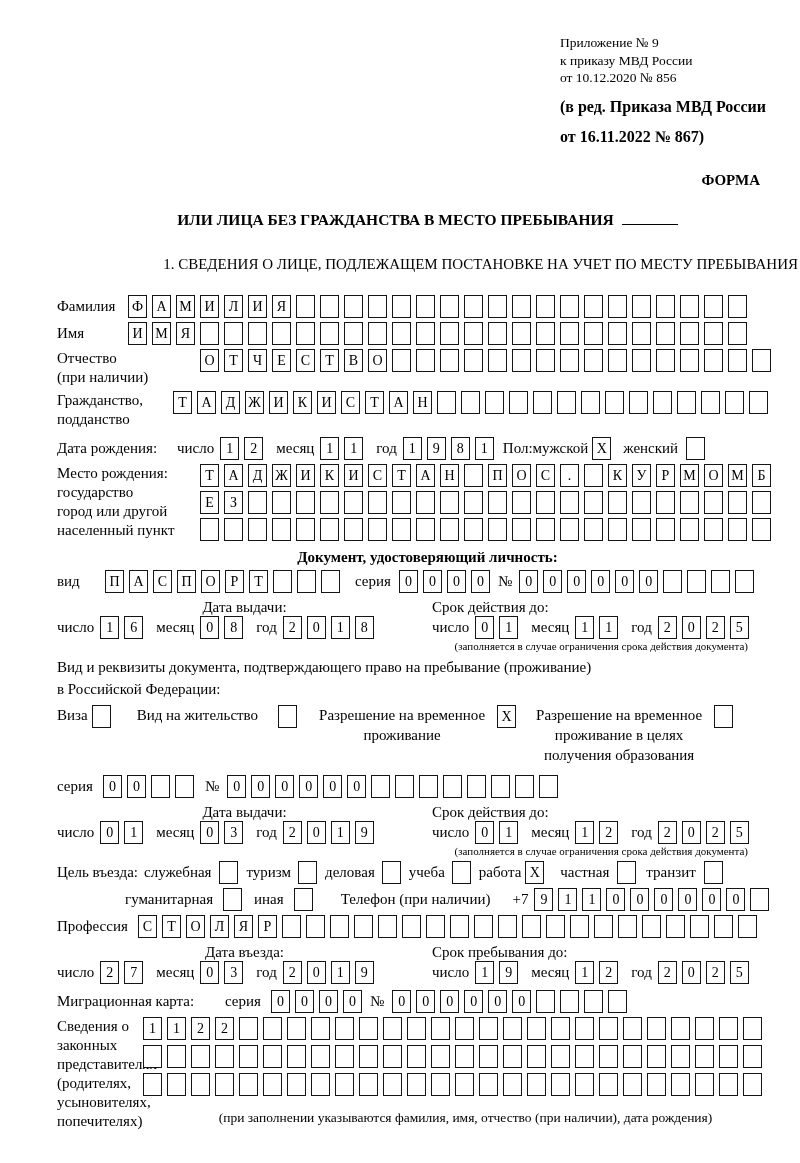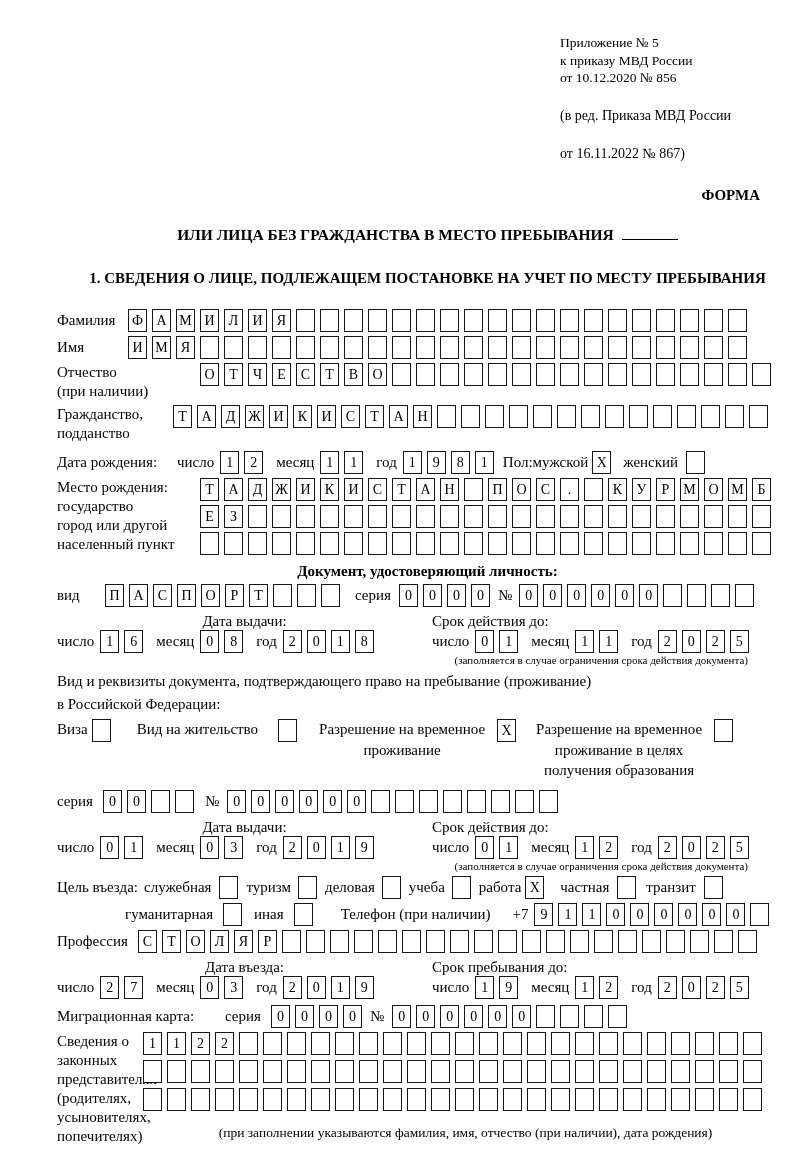--- a/index.html
+++ b/index.html
@@ -12,26 +12,26 @@
   .cell{display:inline-block;width:17px;height:21px;border:1.6px solid #151515;
         margin-right:5px;text-align:center;line-height:21px;font-size:14px;
         flex-shrink:0;background:#fff;}
   .cb{margin-right:0;}
 
   .frow{display:flex;align-items:center;margin-bottom:4px;}
   .frow-top{display:flex;align-items:flex-start;margin-bottom:4px;}
   .lbl{flex-shrink:0;}
 
   .hdr{margin-left:503px;line-height:1.3;font-size:13.5px;}
-  .hdr .sub{font-size:14px;margin-top:20px;}
+  .hdr .sub{font-size:16px;margin-top:10px;font-weight:bold;}
   .forma{text-align:right;margin:24px 38px 0 0;font-weight:bold;font-size:15px;}
   .title{margin-top:20px;text-align:center;font-weight:bold;font-size:15.5px;line-height:1.45;}
   .title-underline{display:inline-block;width:56px;border-bottom:1.8px solid #000;
                    height:14px;margin-left:8px;vertical-align:baseline;}
-  .sec-h{margin-top:24px;margin-bottom:22px;text-align:center;font-weight:bold;font-size:15px;}
+  .sec-h{margin-top:24px;margin-bottom:22px;text-align:right;font-weight:normal;font-size:15px;}
 
   .center-b{text-align:center;font-weight:bold;margin:2px 0 4px 0;}
   .date-heads{display:flex;margin-top:6px;}
   .dh-left{width:375px;text-align:center;}
   .dh-right{width:330px;text-align:left;}
   .dates{display:flex;align-items:center;margin-bottom:0;}
   .half-left{width:375px;display:flex;align-items:center;}
   .half-right{display:flex;align-items:center;}
   .dgap{margin-left:8px;margin-right:6px;}
   .note{text-align:right;margin:1px 50px 4px 0;font-size:11px;}
@@ -40,21 +40,21 @@
   .opt{display:flex;align-items:flex-start;}
   .opt .txt{text-align:center;line-height:1.35;}
   .legal-note{margin-top:10px;text-align:center;font-size:13.5px;width:645px;}
 </style>
 </head>
 <body>
 
 <div class="page">
 
   <div class="hdr">
-    <div>Приложение № 5</div>
+    <div>Приложение № 9</div>
     <div>к приказу МВД России</div>
     <div>от 10.12.2020 № 856</div>
     <div class="sub">(в ред. Приказа МВД России</div>
     <div class="sub">от 16.11.2022 № 867)</div>
   </div>
 
   <div class="forma">ФОРМА</div>
 
   <div class="title">
     <div><span>ИЛИ ЛИЦА БЕЗ ГРАЖДАНСТВА В МЕСТО ПРЕБЫВАНИЯ</span><span class="title-underline"></span></div>

